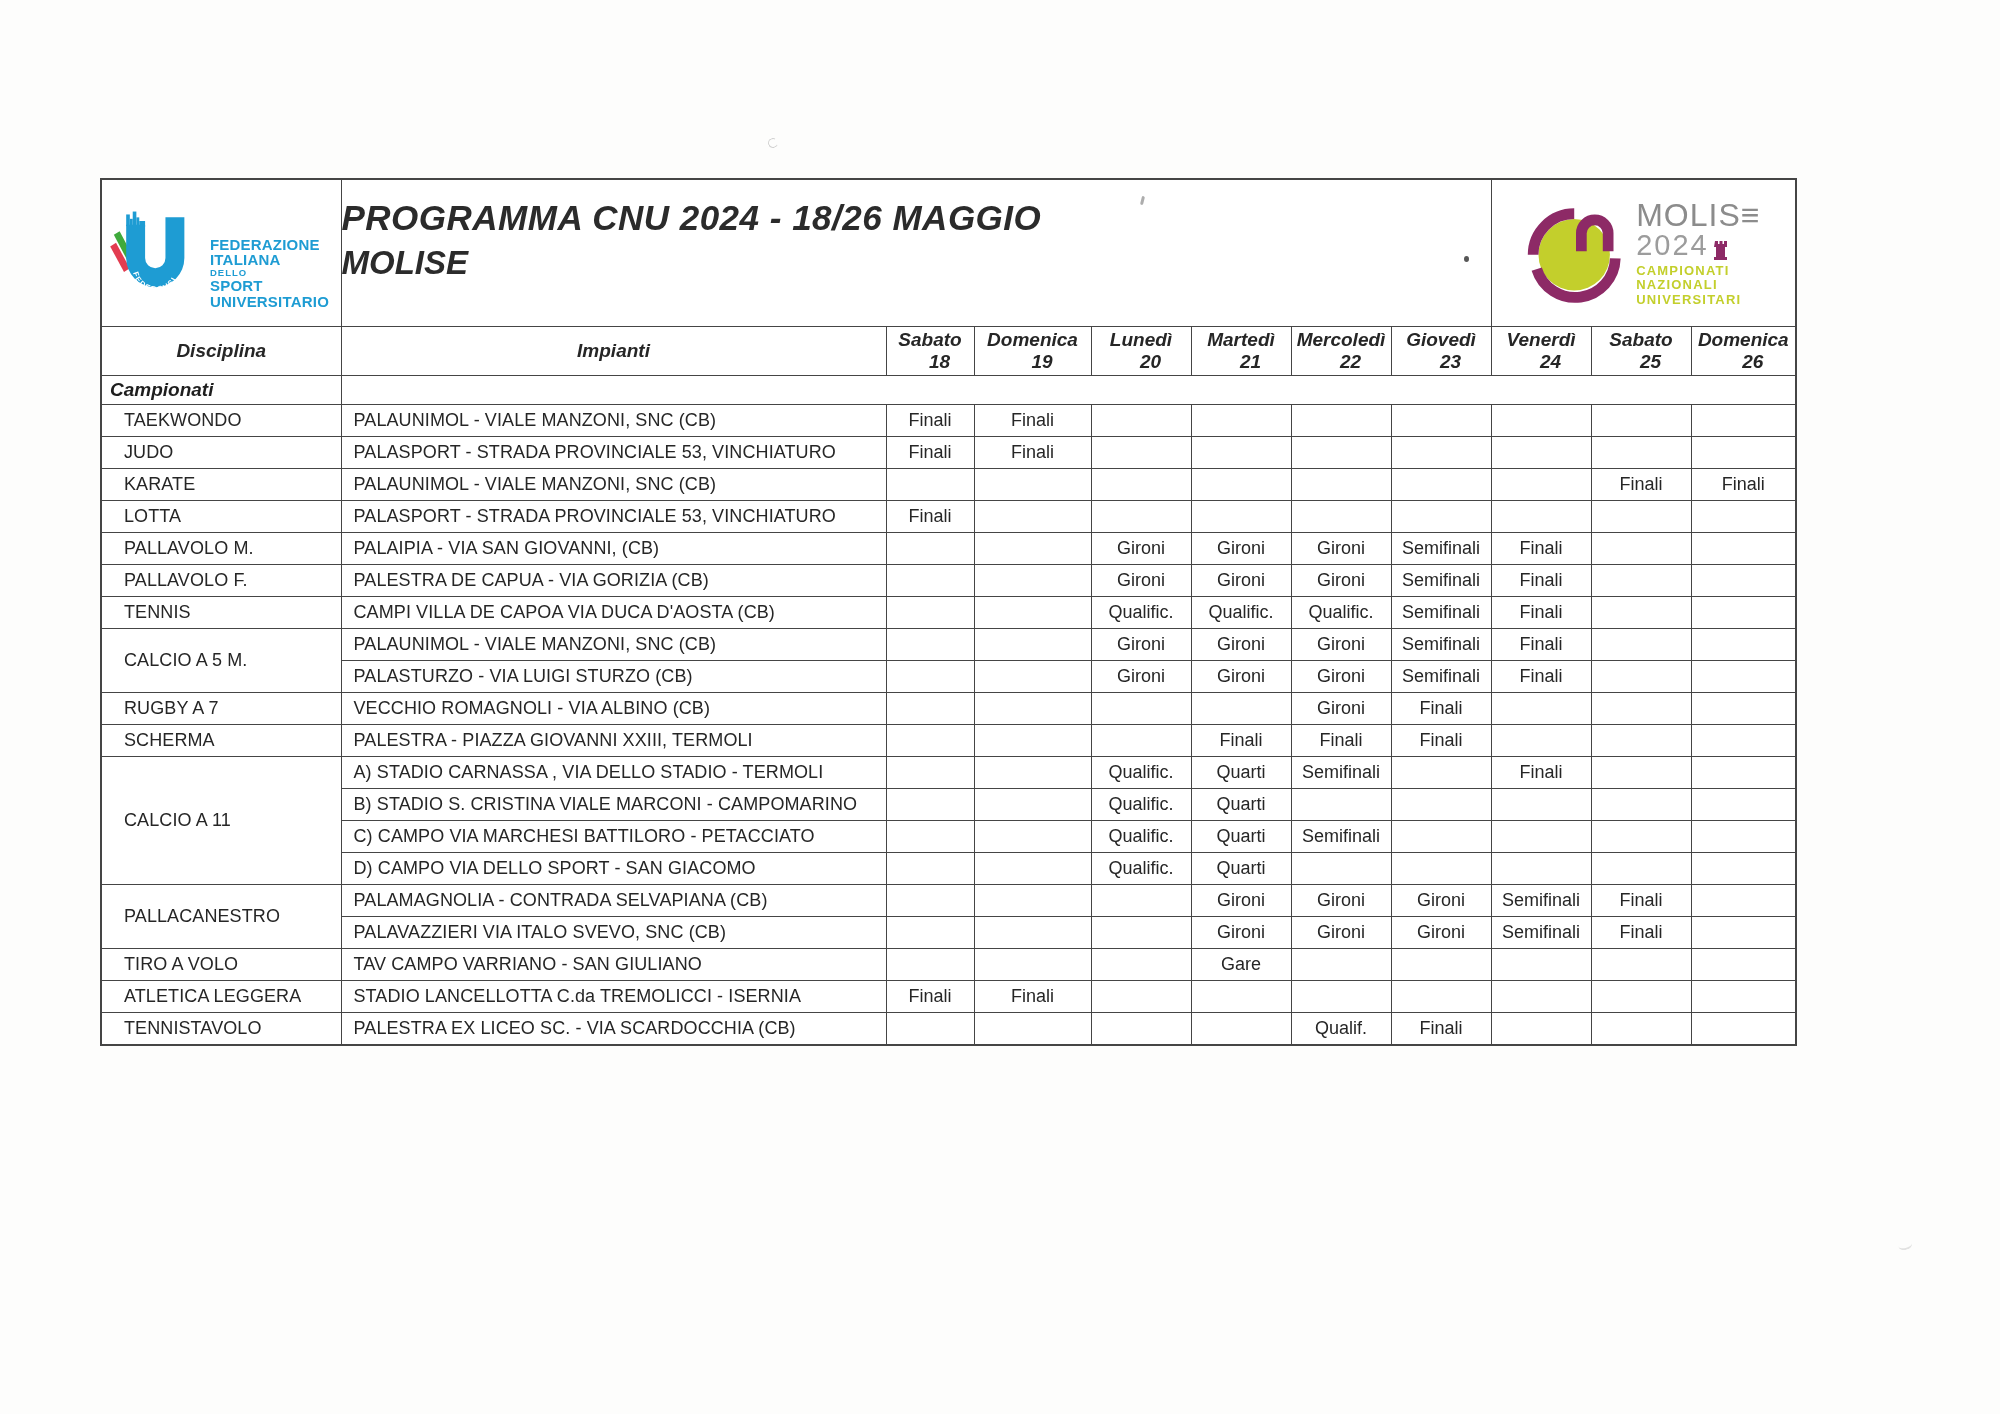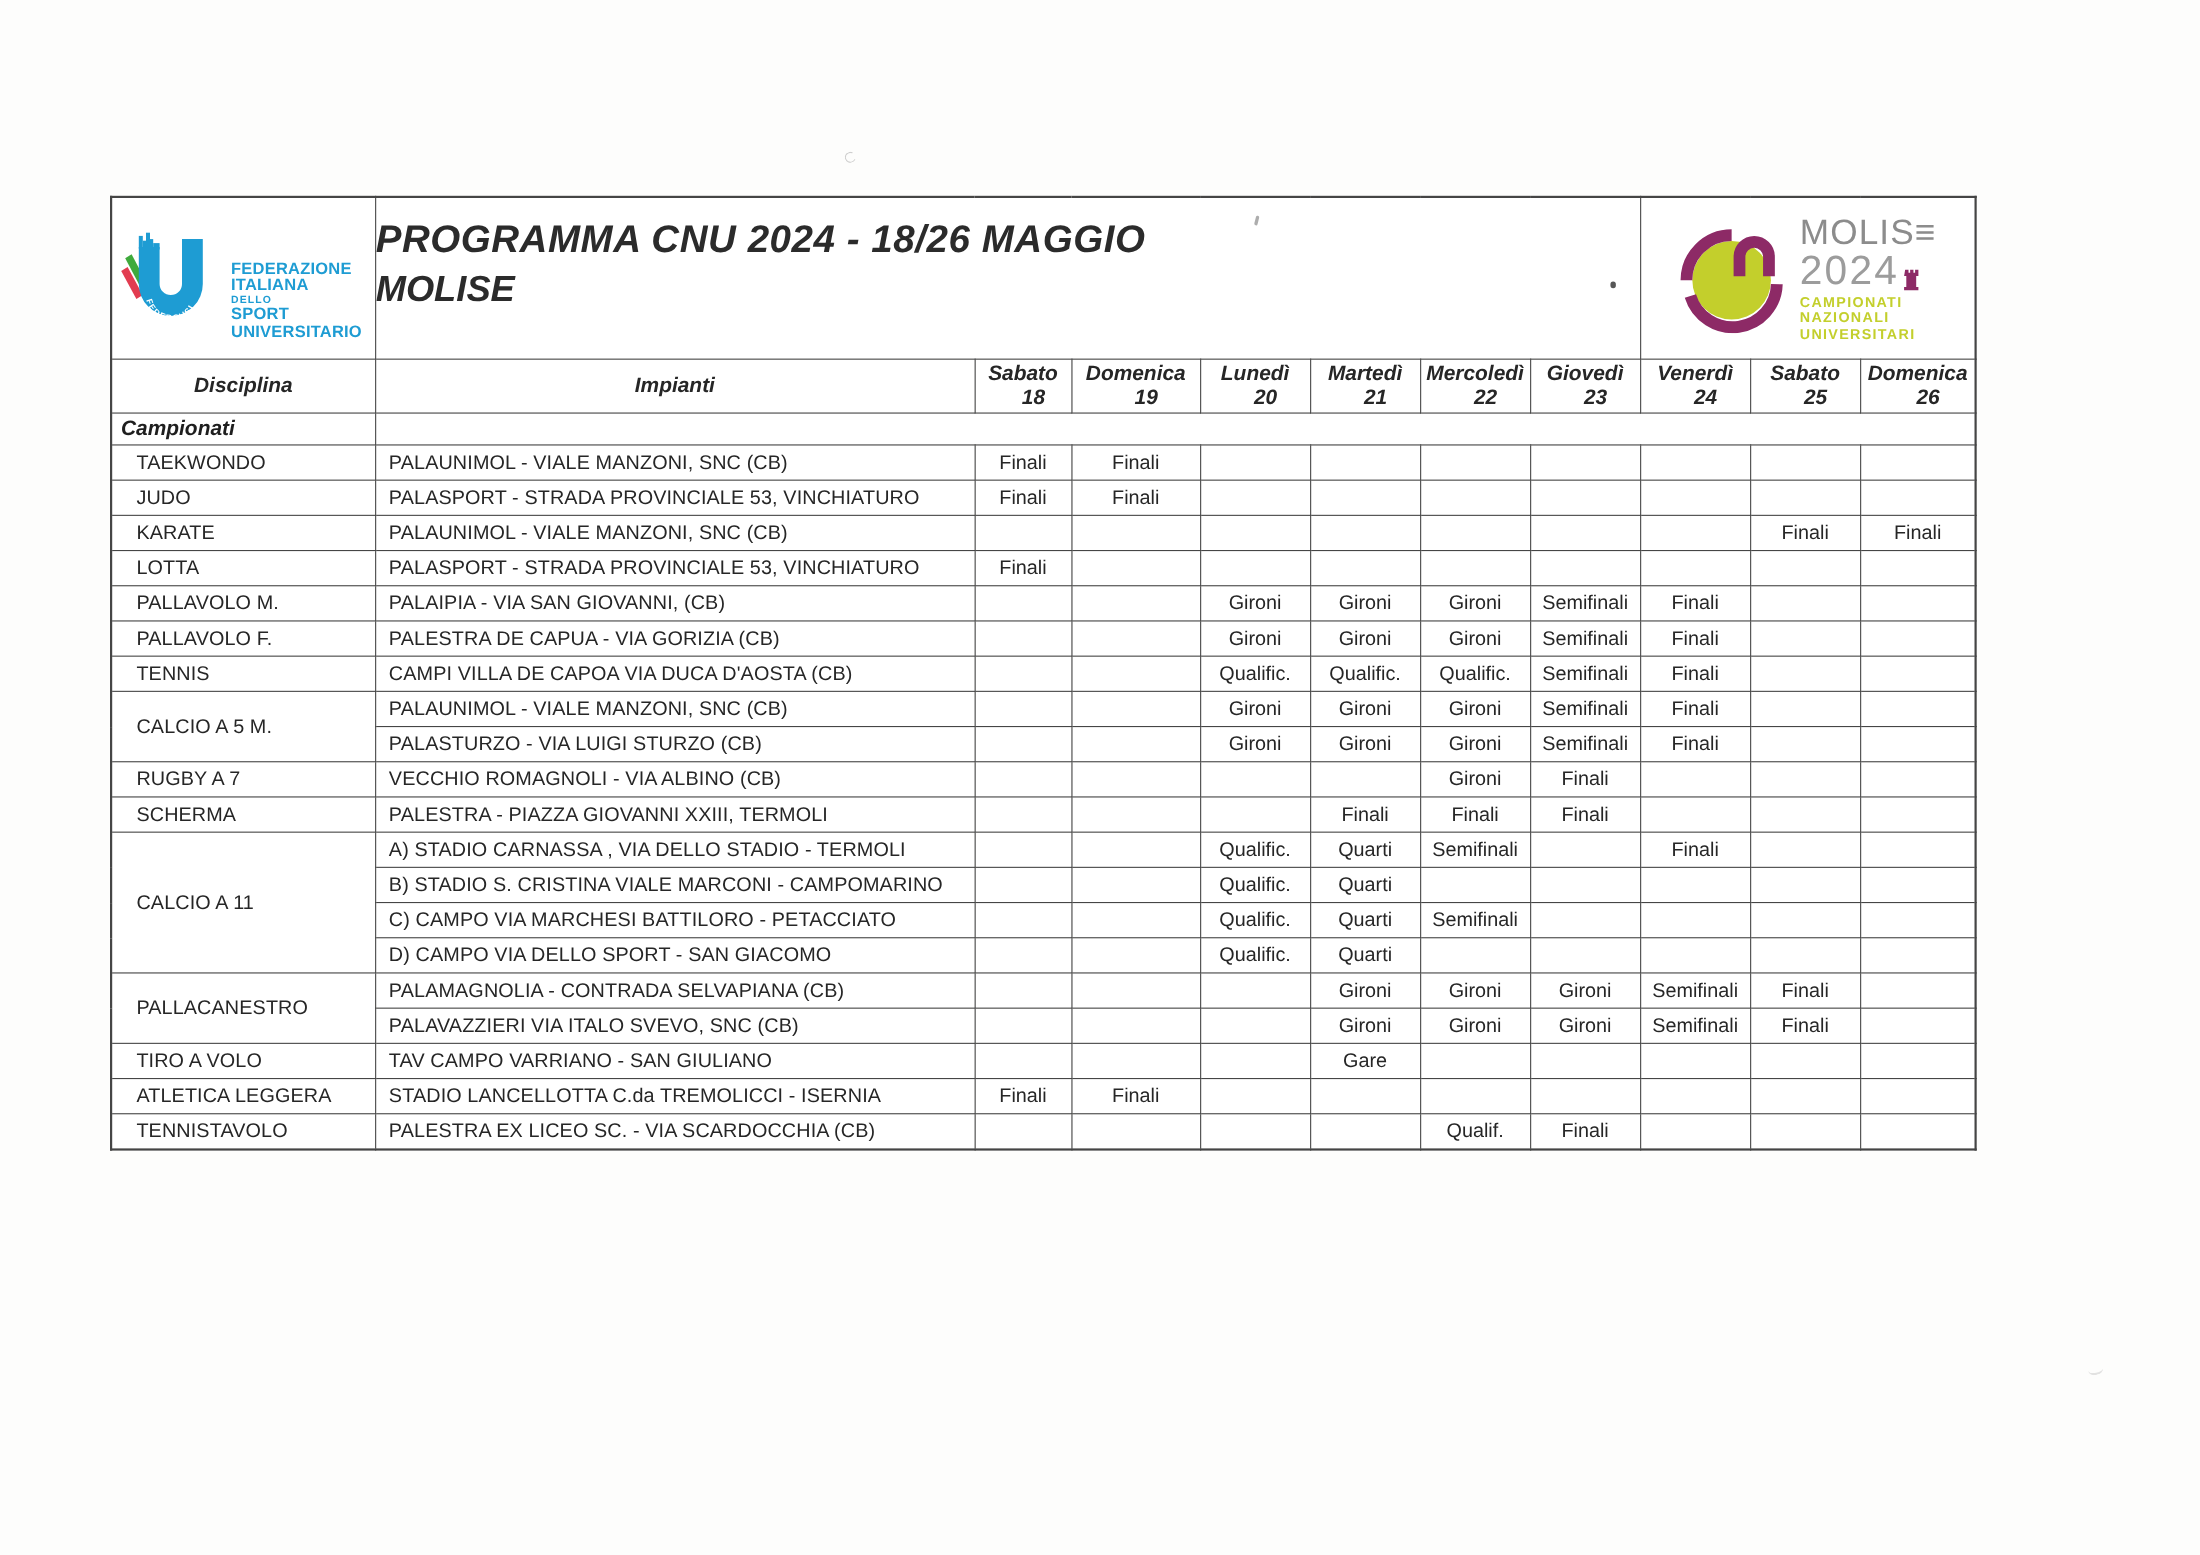--- a/index.html
+++ b/index.html
@@ -27,21 +27,21 @@
   .fed-wrap{display:flex;align-items:center;gap:6px;}
   .fed-text{color:var(--logo-blue);font-weight:bold;line-height:1.04;font-size:15px;letter-spacing:0.2px;margin-top:40px;}
   .fed-text .small{font-size:9.5px;letter-spacing:1px;}
   td.title-cell{vertical-align:top;padding-top:18px;}
   .title-l1{font-size:35px;font-weight:bold;font-style:italic;letter-spacing:0.5px;color:#2b2b2b;}
   .title-l2{font-size:33px;font-weight:bold;font-style:italic;margin-top:6px;color:#2b2b2b;}
   td.molise-cell{padding:6px;}
   .molise-wrap{display:flex;align-items:center;justify-content:center;gap:10px;}
   .molise-text{line-height:1;}
   .molise-name{font-size:32px;color:var(--molise-gray);letter-spacing:1px;font-weight:500;}
-  .molise-year{font-size:37px;color:#9c9c9c;letter-spacing:2px;font-weight:400;display:flex;align-items:flex-end;gap:4px;}
+  .molise-year{font-size:29px;color:#9c9c9c;letter-spacing:2px;font-weight:400;display:flex;align-items:flex-end;gap:4px;}
   .molise-sub{margin-top:4px;color:var(--molise-green);font-size:13px;font-weight:bold;letter-spacing:1.2px;line-height:1.12;}
 
   
   tr.colhead td{height:48px;text-align:center;font-weight:bold;font-style:italic;font-size:19px;background:#fff;}
   .dayname{line-height:1.15;}
   .daynum{line-height:1.15;padding-left:19px;}
 
   
   tr.section td{height:28px;background:#fff;}
   td.section-label{

